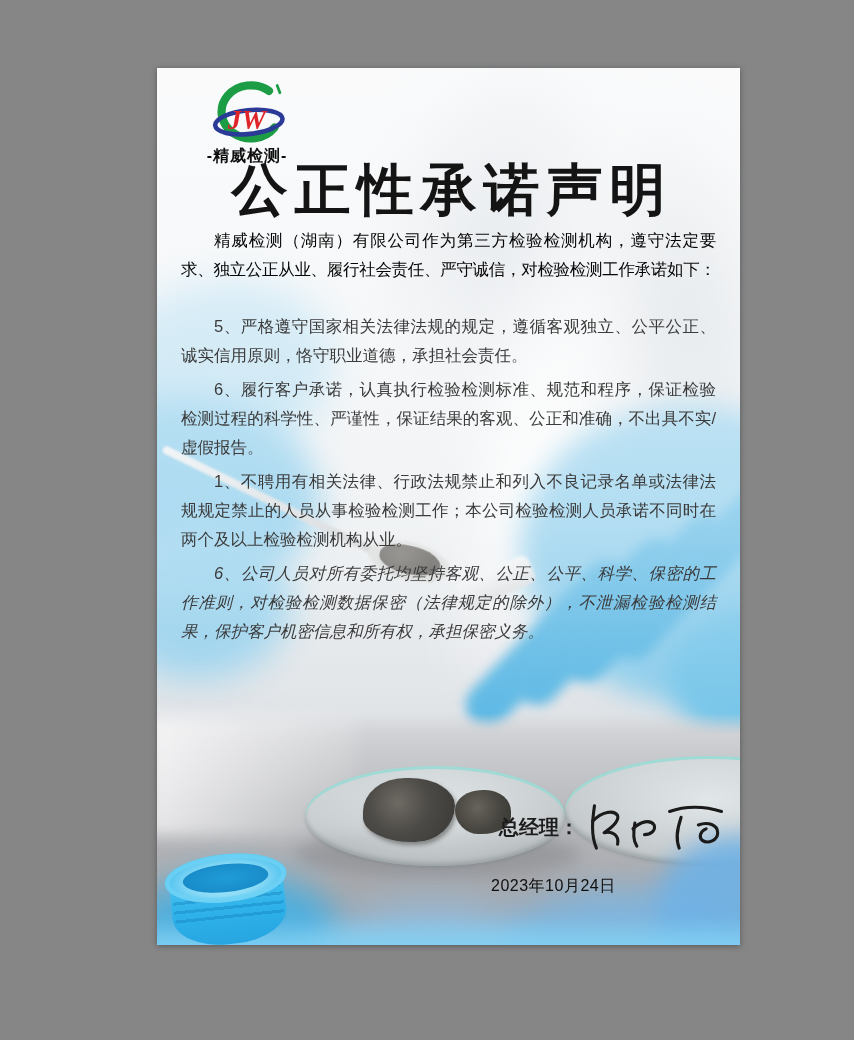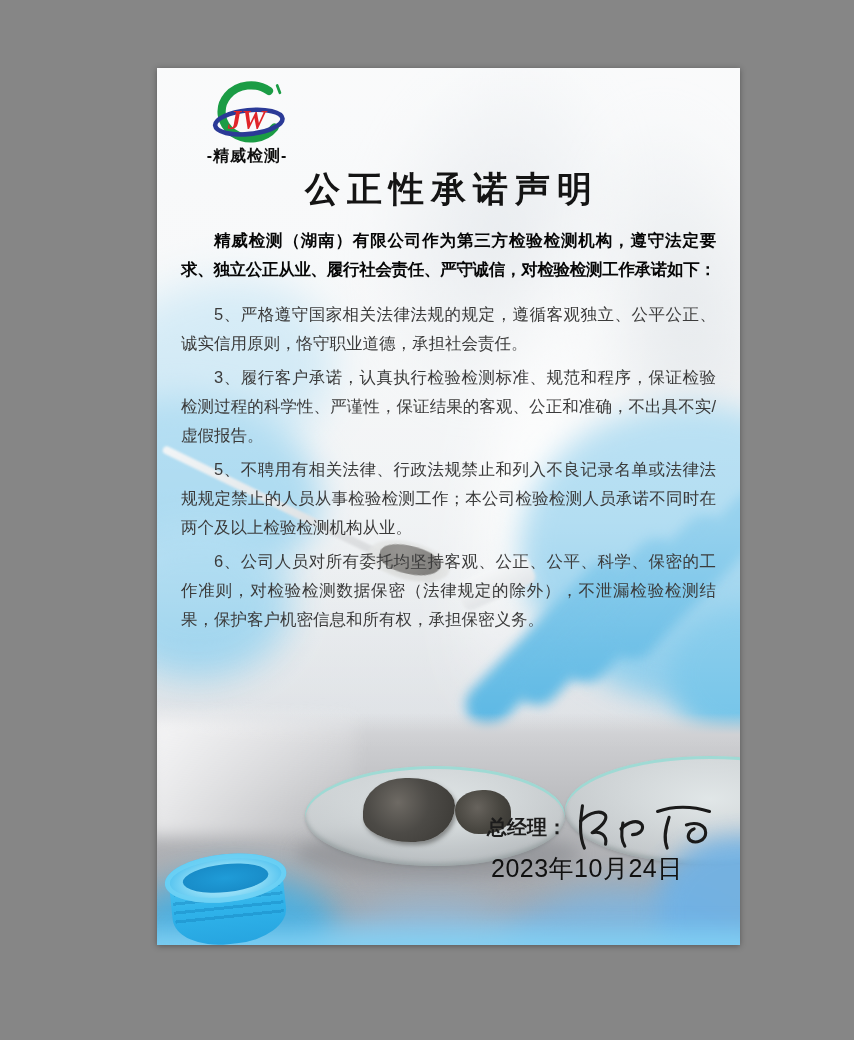--- a/index.html
+++ b/index.html
@@ -67,31 +67,31 @@
 
   .wash{z-index:3;background:linear-gradient(180deg,rgba(255,255,255,.55) 0%,rgba(255,255,255,.5) 30%,rgba(255,255,255,.38) 52%,rgba(255,255,255,.16) 66%,rgba(255,255,255,0) 78%);}
 
   
   .content{z-index:5;padding:0 24px;color:#3b3b3b;}
   .logo-block{position:absolute;left:26px;top:12px;width:128px;text-align:center;}
   .logo-block svg{width:104px;height:64px;display:block;margin:0 auto;}
   .brand{font-size:16px;font-weight:800;color:#0f0f0f;letter-spacing:1px;white-space:nowrap;margin-top:2px;}
   .title{margin:94px 0 0;text-align:center;
     font-family:"Liberation Serif","DejaVu Serif",serif;
-    font-size:35px;font-weight:900;color:#141414;
+    font-size:56px;font-weight:900;color:#141414;
     letter-spacing:7px;text-indent:7px;line-height:56px;}
   .body-text{margin-top:8px;font-size:16.5px;line-height:29px;text-align:justify;}
-  .intro{font-weight:bold;color:#060606;margin:0 0 16px;text-indent:2em;letter-spacing:-0.3px;}
+  .intro{font-weight:normal;color:#060606;margin:0 0 28px;text-indent:2em;letter-spacing:-0.3px;}
   .item{margin:0 0 5px;text-indent:2em;color:#3b3b3b;}
-  .item:last-child{margin-bottom:16px;}
+  .item:last-child{margin-bottom:16px;font-style:italic;}
 
   .sig-row{position:absolute;left:330px;top:728px;display:flex;align-items:flex-end;}
-  .sig-label{font-size:20px;font-weight:bold;color:#1c1c1c;line-height:38px;white-space:nowrap;}
+  .sig-label{font-size:20px;font-weight:bold;color:#1c1c1c;line-height:38px;white-space:nowrap;margin-left:12px;}
   .sig-svg{width:154px;height:58px;margin:0 0 -8px 2px;}
-  .date{position:absolute;left:334px;top:784px;font-size:25px;color:#101010;letter-spacing:.5px;}
+  .date{position:absolute;left:334px;top:808px;font-size:16px;color:#101010;letter-spacing:.5px;}
 </style>
 </head>
 <body>
 
 <div class="page">
 
   <div class="bg">
     <div class="bg-base"></div>
     <div class="fold1"></div>
     <div class="fold2"></div>
@@ -148,22 +148,22 @@
         <text x="29" y="54" font-size="30" font-style="italic" font-weight="bold" font-family="Liberation Serif, DejaVu Serif, serif" fill="#e0252a">JW</text>
       </svg>
       <div class="brand">-精威检测-</div>
     </div>
 
     <h1 class="title">公正性承诺声明</h1>
 
     <div class="body-text">
       <p class="intro">精威检测（湖南）有限公司作为第三方检验检测机构，遵守法定要求、独立公正从业、履行社会责任、严守诚信，对检验检测工作承诺如下：</p>
       <p class="item">5、严格遵守国家相关法律法规的规定，遵循客观独立、公平公正、诚实信用原则，恪守职业道德，承担社会责任。</p>
-      <p class="item">3、履行客户承诺，认真执行检验检测标准、规范和程序，保证检验检测过程的科学性、严谨性，保证结果的客观、公正和准确，不出具不实/虚假报告。</p>
-      <p class="item">5、不聘用有相关法律、行政法规禁止和列入不良记录名单或法律法规规定禁止的人员从事检验检测工作；本公司检验检测人员承诺不同时在两个及以上检验检测机构从业。</p>
+      <p class="item">6、履行客户承诺，认真执行检验检测标准、规范和程序，保证检验检测过程的科学性、严谨性，保证结果的客观、公正和准确，不出具不实/虚假报告。</p>
+      <p class="item">1、不聘用有相关法律、行政法规禁止和列入不良记录名单或法律法规规定禁止的人员从事检验检测工作；本公司检验检测人员承诺不同时在两个及以上检验检测机构从业。</p>
       <p class="item">6、公司人员对所有委托均坚持客观、公正、公平、科学、保密的工作准则，对检验检测数据保密（法律规定的除外），不泄漏检验检测结果，保护客户机密信息和所有权，承担保密义务。</p>
     </div>
 
     <div class="sig-row">
       <span class="sig-label">总经理：</span>
       <svg class="sig-svg" viewBox="0 0 160 60" aria-hidden="true">
         <g fill="none" stroke="#1a1a1a" stroke-width="3.2" stroke-linecap="round" stroke-linejoin="round">
           <path d="M14,10 C12,24 10,40 16,54"></path>
           <path d="M12,26 C22,16 34,14 38,20 C40,26 30,34 24,38 C32,36 40,40 38,50"></path>
           <path d="M56,28 C54,38 54,46 58,52"></path>

